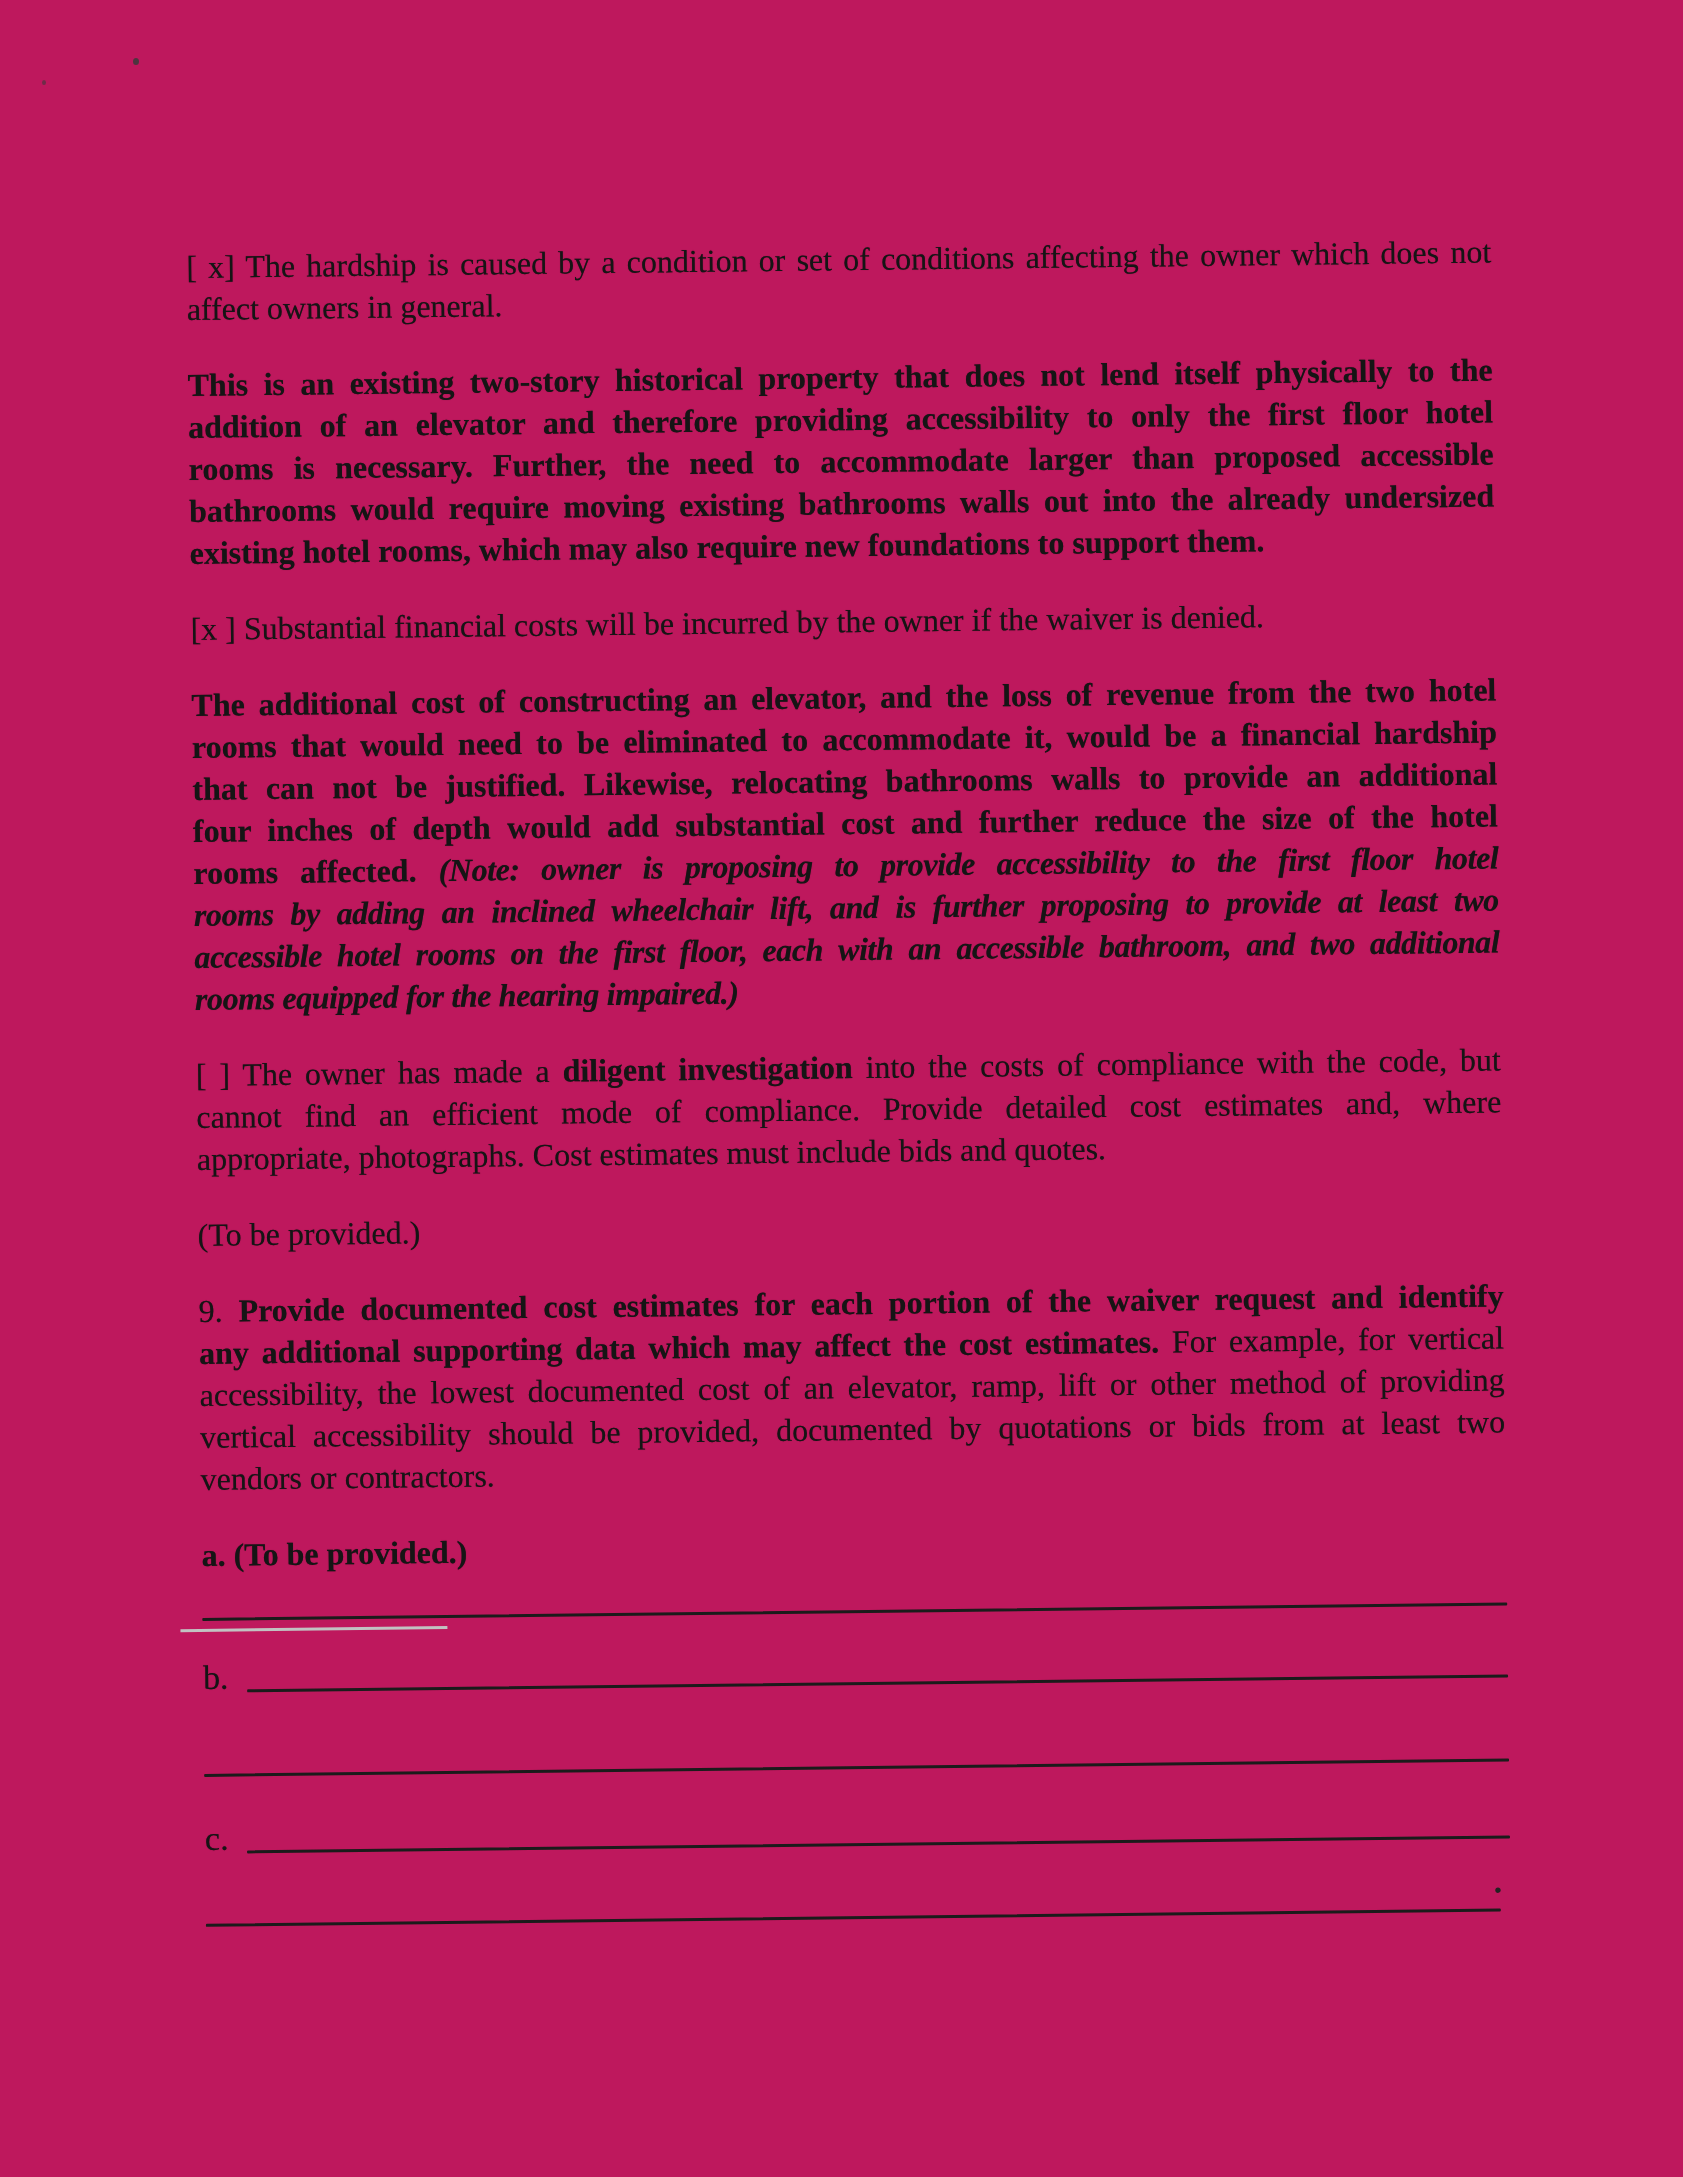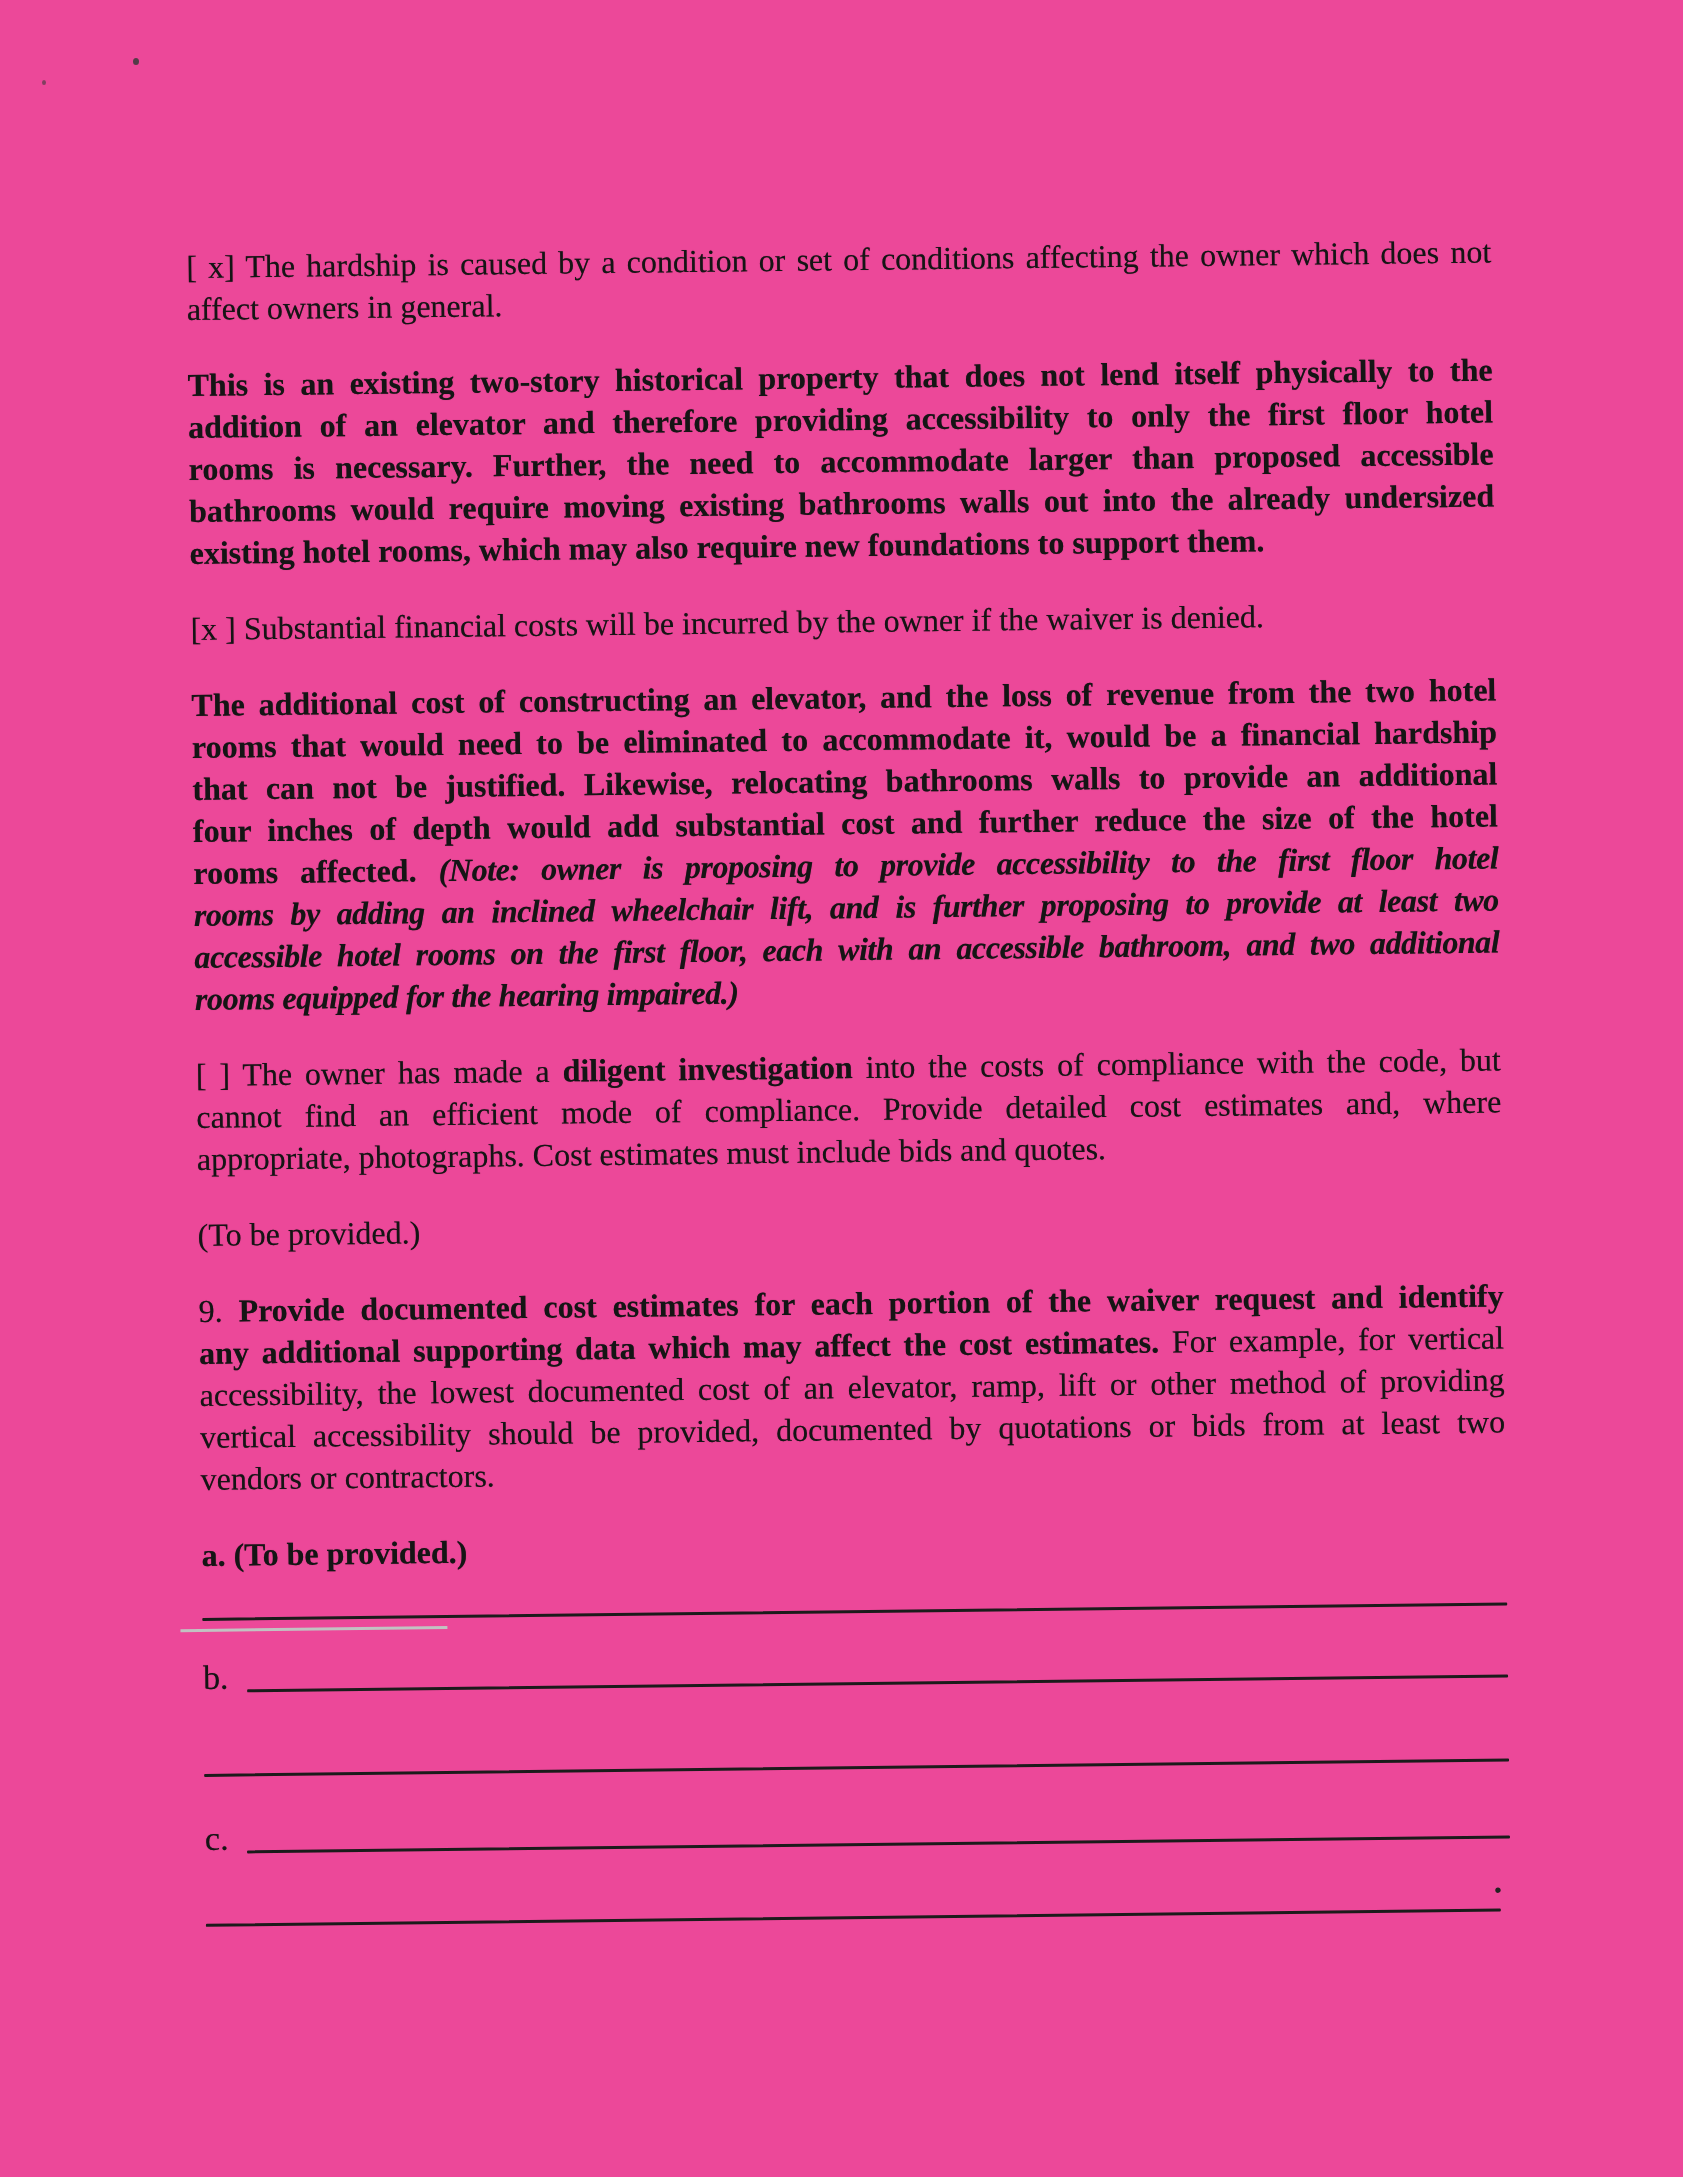--- a/index.html
+++ b/index.html
@@ -1,21 +1,21 @@
 <!DOCTYPE html>
 <html><head>
 <meta charset="utf-8">
 <title>Document</title>
 <style>
   html, body { margin: 0; padding: 0; background: #ffffff; }
   .sheet {
     position: relative;
     width: 1683px;
     height: 2177px;
-    background: #ec4899;
+    background: #be185d;
     overflow: hidden;
     font-family: "Liberation Serif", serif;
     color: #151515;
   }
   .speck {
     position: absolute;
     background: #3a3a3a;
     border-radius: 50%;
     opacity: .85;
   }

